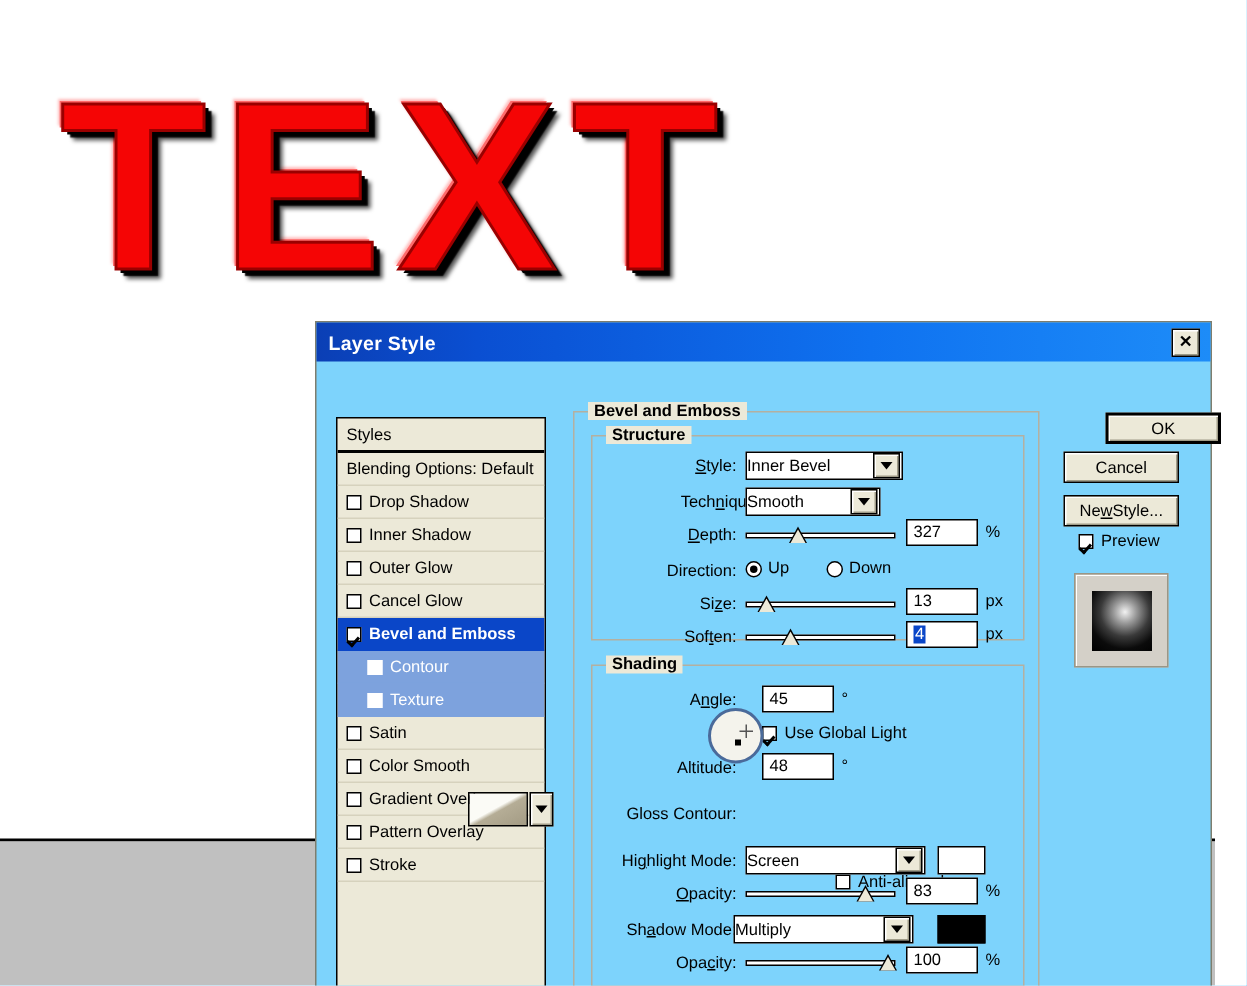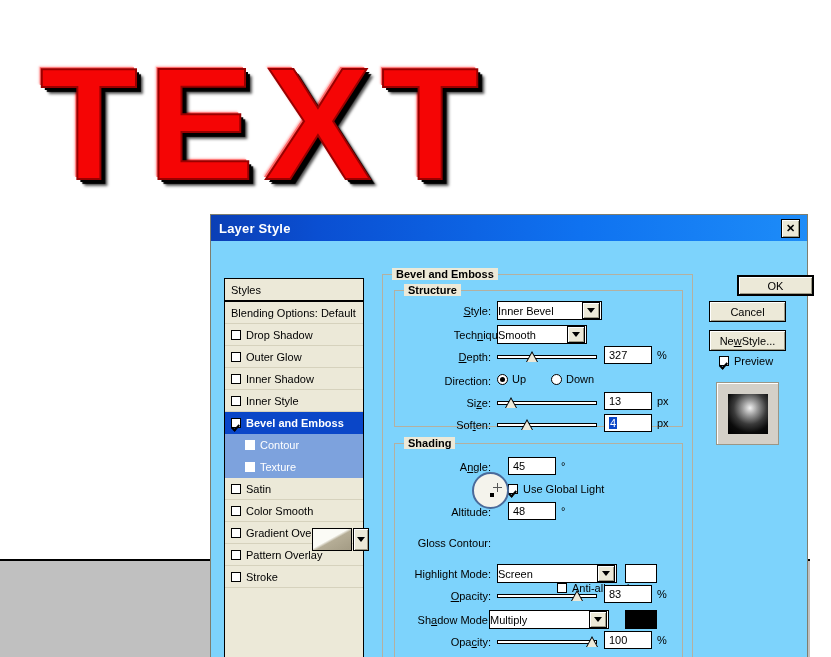--- a/index.html
+++ b/index.html
@@ -256,29 +256,29 @@
       <div class="sl-row">
         <span>Blending Options: Default</span>
       </div>
       <div id="styles-rows">
           <div class="sl-row">
             <span class="cbx"></span>
             <span>Drop Shadow</span>
           </div>
           <div class="sl-row">
             <span class="cbx"></span>
+            <span>Inner Shadow</span>
+          </div>
+          <div class="sl-row">
+            <span class="cbx"></span>
             <span>Outer Glow</span>
           </div>
           <div class="sl-row">
             <span class="cbx"></span>
-            <span>Inner Shadow</span>
-          </div>
-          <div class="sl-row">
-            <span class="cbx"></span>
-            <span>Inner Style</span>
+            <span>Cancel Glow</span>
           </div>
           <div class="sl-row sl-sel">
             <span class="cbx on"></span>
             <span>Bevel and Emboss</span>
           </div>
           <div class="sl-row sl-sub sl-sub-sel">
             <span class="cbx"></span>
             <span>Contour</span>
           </div>
           <div class="sl-row sl-sub sl-sub-sel">

